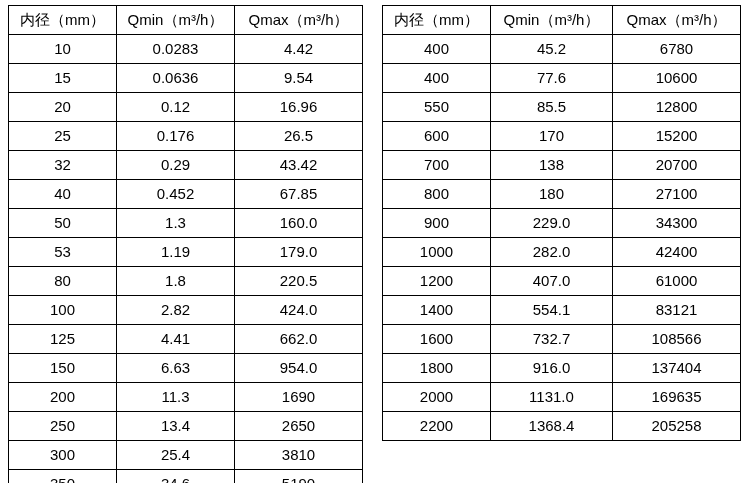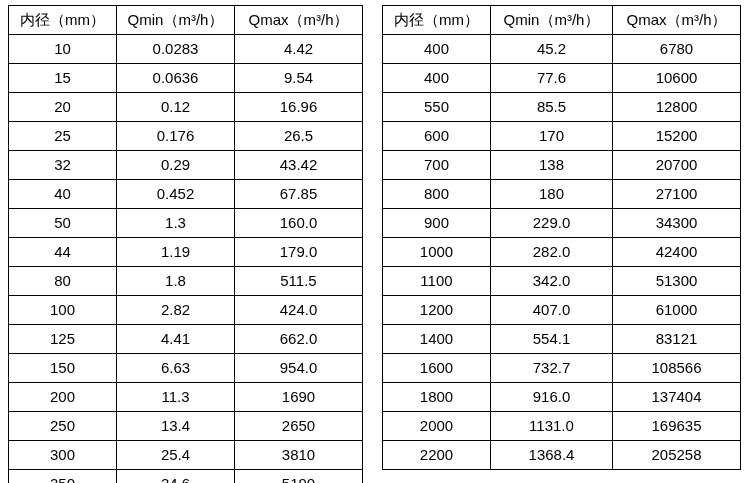--- a/index.html
+++ b/index.html
@@ -101,28 +101,28 @@
         <td>40</td>
         <td>0.452</td>
         <td>67.85</td>
       </tr>
       <tr>
         <td>50</td>
         <td>1.3</td>
         <td>160.0</td>
       </tr>
       <tr>
-        <td>44</td>
+        <td>53</td>
         <td>1.19</td>
         <td>179.0</td>
       </tr>
       <tr>
         <td>80</td>
         <td>1.8</td>
-        <td>511.5</td>
+        <td>220.5</td>
       </tr>
       <tr>
         <td>100</td>
         <td>2.82</td>
         <td>424.0</td>
       </tr>
       <tr>
         <td>125</td>
         <td>4.41</td>
         <td>662.0</td>
@@ -203,25 +203,20 @@
         <td>900</td>
         <td>229.0</td>
         <td>34300</td>
       </tr>
       <tr>
         <td>1000</td>
         <td>282.0</td>
         <td>42400</td>
       </tr>
       <tr>
-        <td>1100</td>
-        <td>342.0</td>
-        <td>51300</td>
-      </tr>
-      <tr>
         <td>1200</td>
         <td>407.0</td>
         <td>61000</td>
       </tr>
       <tr>
         <td>1400</td>
         <td>554.1</td>
         <td>83121</td>
       </tr>
       <tr>

